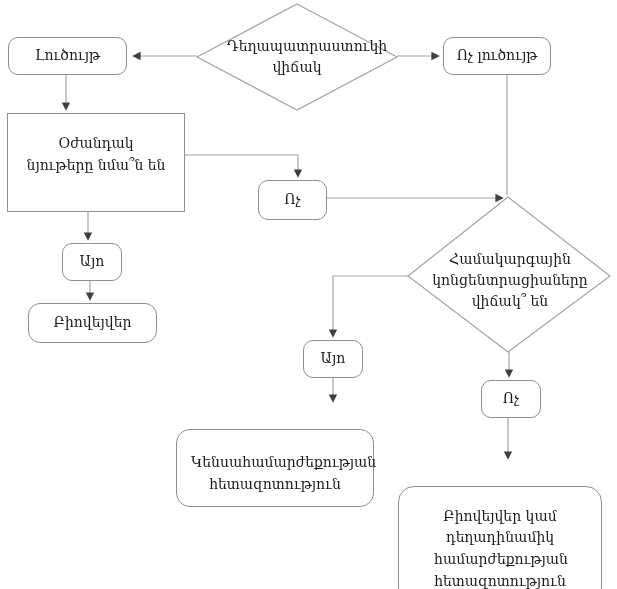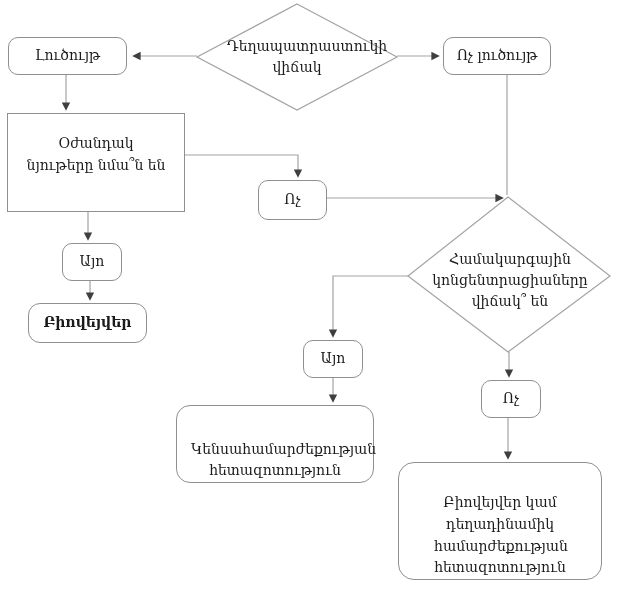--- a/index.html
+++ b/index.html
@@ -10,21 +10,21 @@
   .wires{position:absolute;left:0;top:0;width:617px;height:589px;}
   .node{
     position:absolute;box-sizing:border-box;background:#ffffff;
     border:1px solid #8f8f8f;display:flex;align-items:center;justify-content:center;
     text-align:center;font-size:14px;line-height:1.55;
   }
   .rounded{border-radius:10px;}
   .r12{border-radius:12px;}
   .r14{border-radius:14px;}
   .r16{border-radius:16px;}
-  .top-text{align-items:flex-end;}
+  .top-text{align-items:center;margin-top:24px;}
   .dlabel{
     position:absolute;text-align:center;font-size:14px;line-height:1.5;
   }
   .label{display:block;}
 </style>
 </head>
 <body>
 
 <div class="canvas">
 
@@ -68,21 +68,21 @@
   </div>
 
   <div class="node rounded" style="left:258px;top:180px;width:69px;height:40px;">
     <span class="label">Ոչ</span>
   </div>
 
   <div class="node rounded" style="left:62px;top:243px;width:60px;height:38px;">
     <span class="label">Այո</span>
   </div>
 
-  <div class="node r12" style="left:28px;top:303px;width:119px;height:40px;font-weight:bold;">
+  <div class="node r12" style="left:28px;top:303px;width:129px;height:40px;">
     <span class="label">Բիովեյվեր</span>
   </div>
 
   <div class="node rounded" style="left:303px;top:340px;width:60px;height:38px;">
     <span class="label">Այո</span>
   </div>
 
   <div class="node r14 top-text" style="left:176px;top:405px;width:198px;height:78px;padding-top:11px;">
     <span class="label" style="width:168px;">Կենսահամարժեքության հետազոտություն</span>
   </div>

